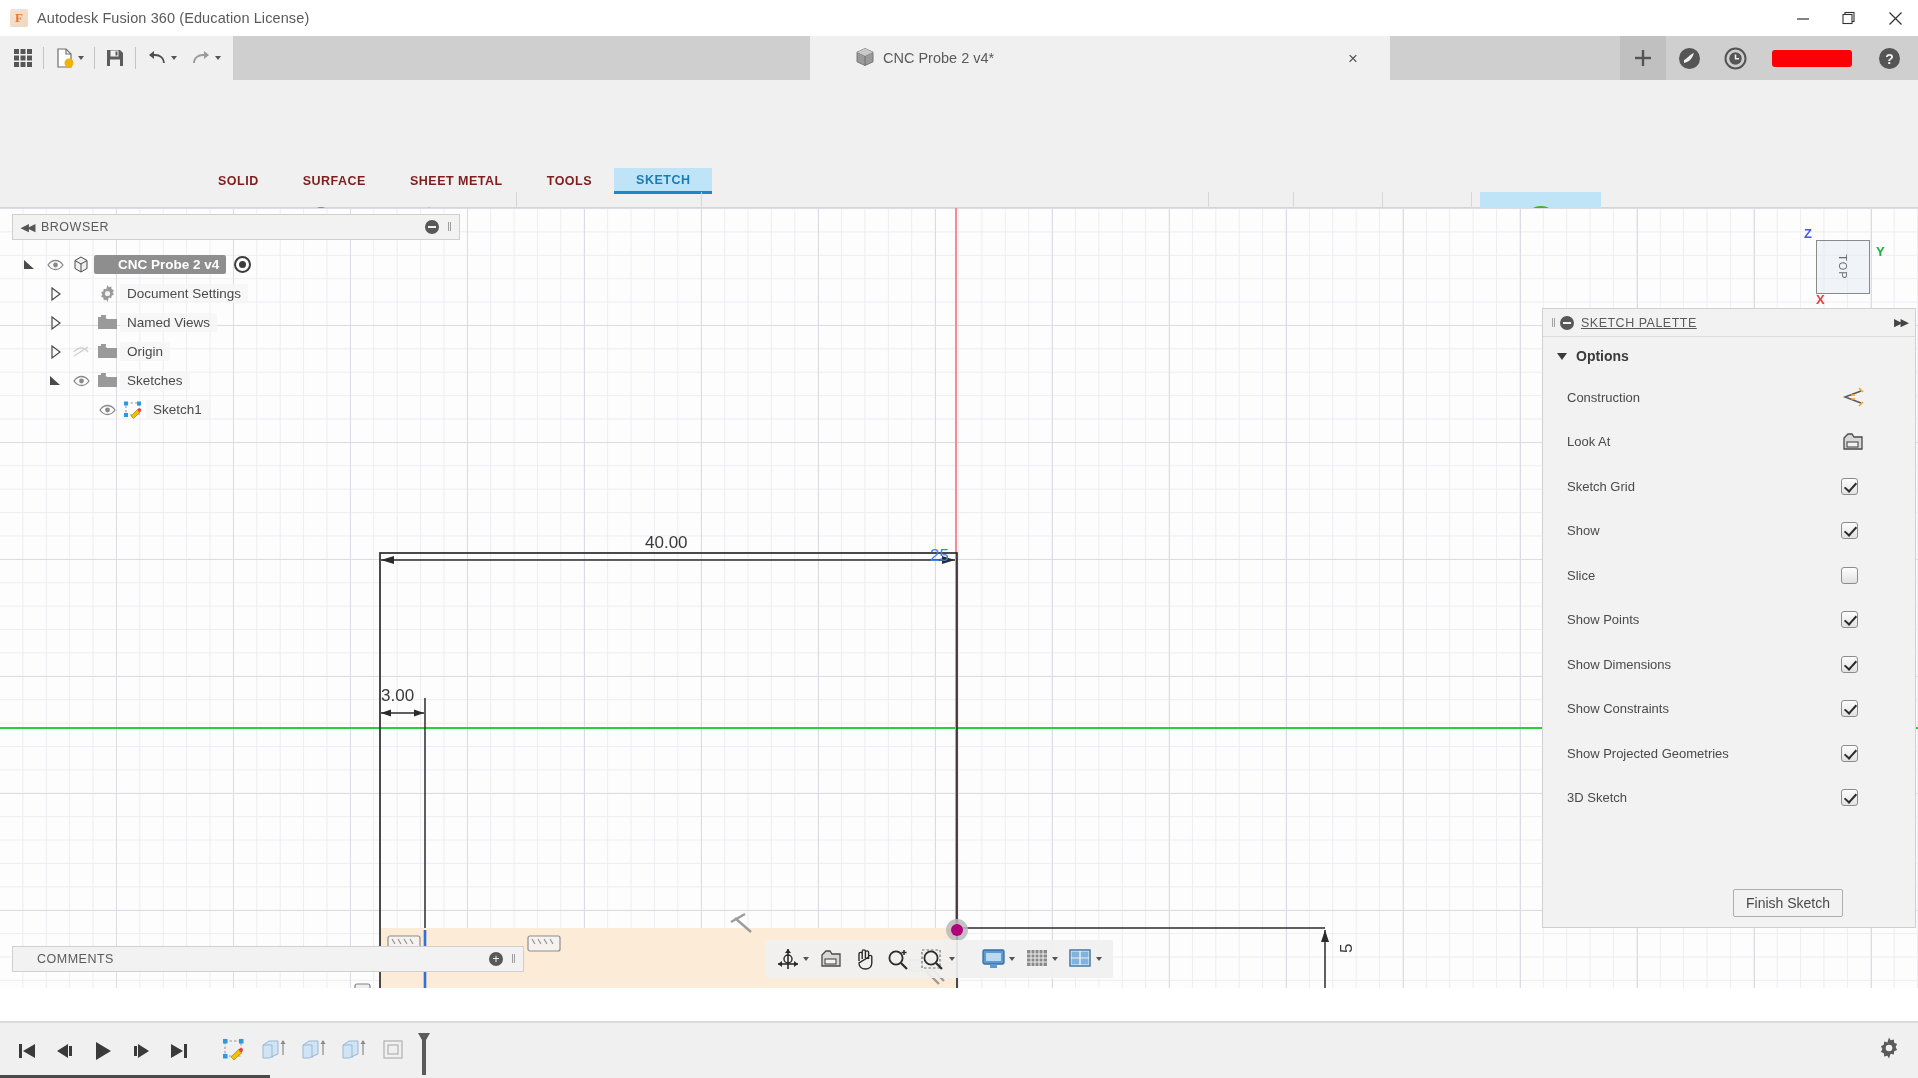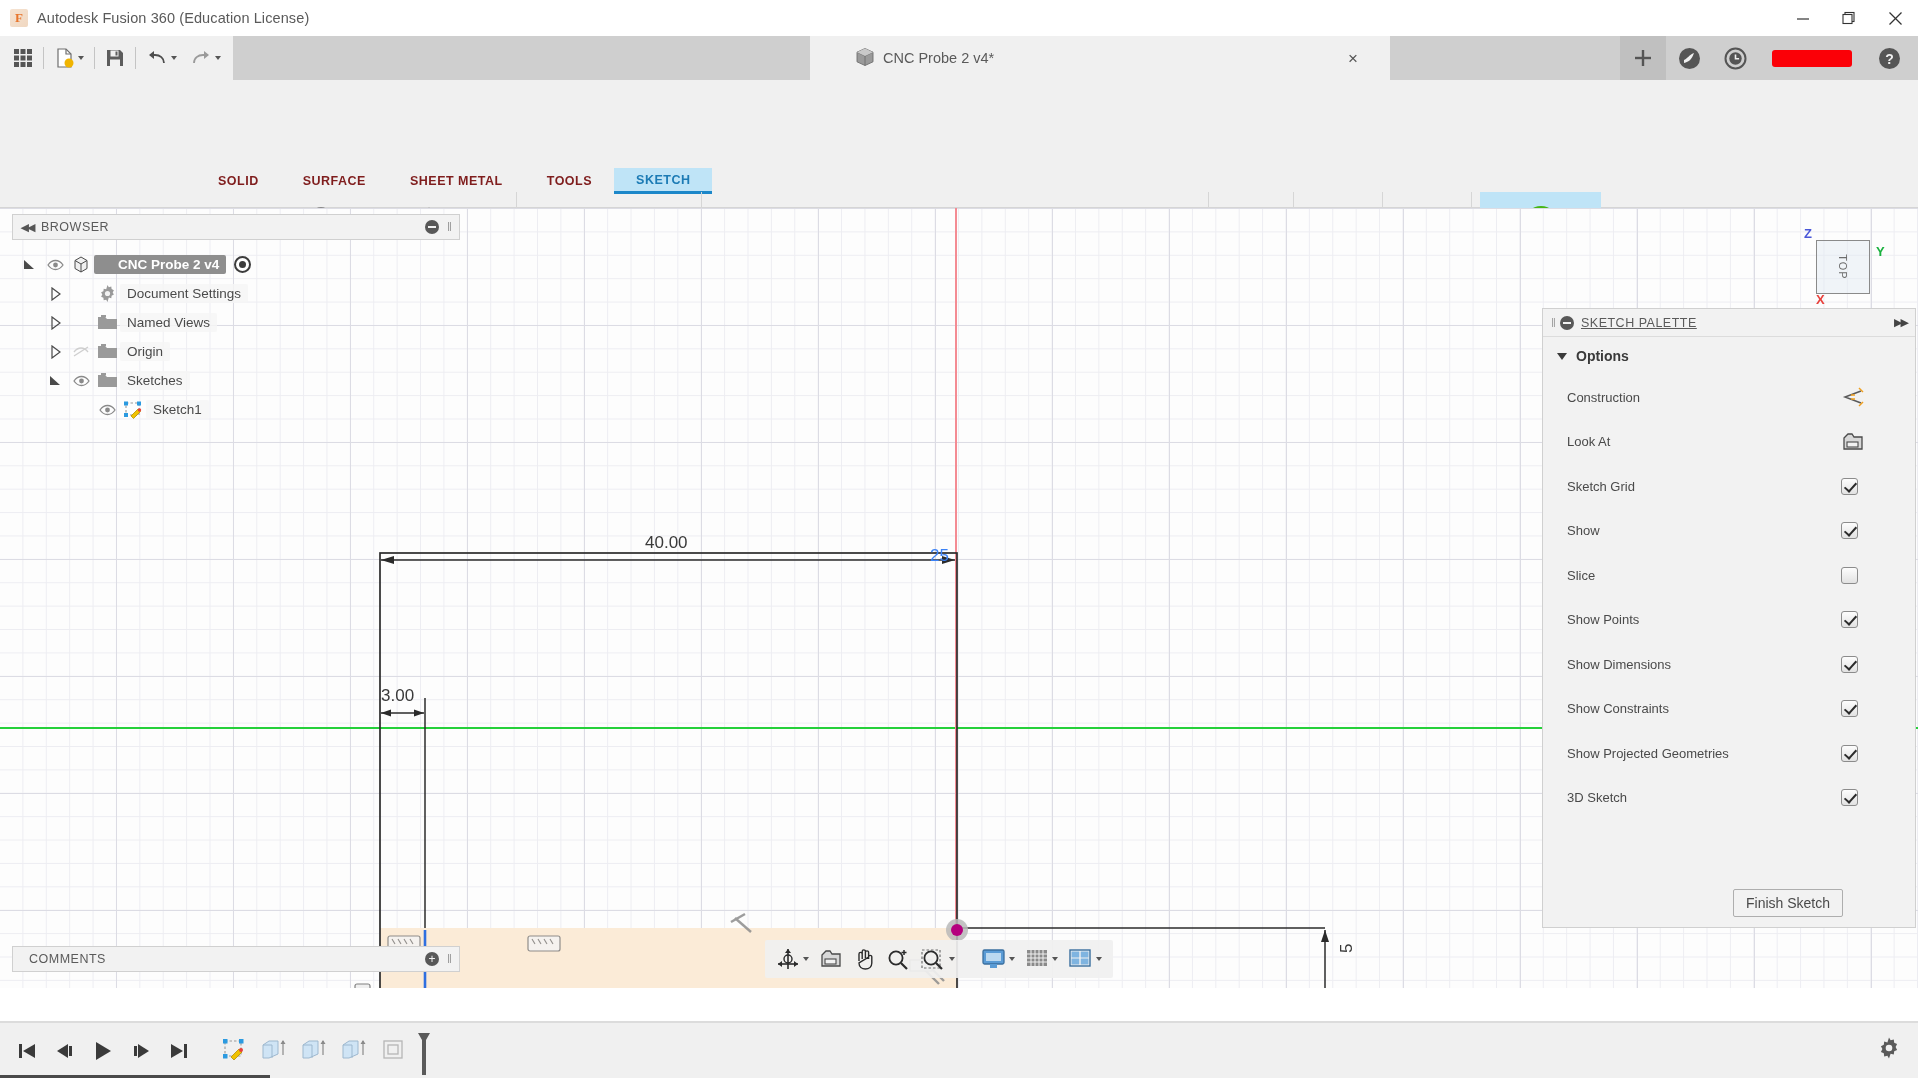--- a/index.html
+++ b/index.html
@@ -159,22 +159,22 @@
   .chk { width:17px;height:17px;border:1px solid #8c8c8c;border-radius:3px;
          background:linear-gradient(#fdfdfd,#e2e2e2);position:relative;display:block; }
   .chk.on::after {
     content:"";position:absolute;left:4.5px;top:1px;width:5px;height:10px;
     border:solid #2b2b2b;border-width:0 2px 2px 0;transform:rotate(42deg);
   }
   .finish-sketch-btn { position:absolute;left:190px;bottom:10px;width:auto;padding:5px 12px;
       border:1px solid #aeaeae;background:#f2f2f2;font-size:14px;color:#4a4a4a;border-radius:2px; }
 
   
-  .comments { position:absolute;left:12px;bottom:16px;width:448px;height:26px;
-              background:#f2f2f2;border:1px solid #d0d0d0;display:flex;align-items:center;padding-left:16px; }
+  .comments { position:absolute;left:12px;bottom:16px;width:512px;height:26px;
+              background:#f2f2f2;border:1px solid #d0d0d0;display:flex;align-items:center;padding-left:24px; }
   .comments .ctitle { font-size:12.5px;color:#5a5a5a;letter-spacing:.5px; }
   .comments .cplus { margin-left:auto;margin-right:8px;width:14px;height:14px;border-radius:50%;background:#585858;display:flex;align-items:center;justify-content:center;color:#f2f2f2;font-size:12px;line-height:1;}
   .comments .cgrip { width:8px;margin-right:4px;color:#9a9a9a;font-size:12px; }
 
   
   .navbar { position:absolute;left:765px;bottom:10px;height:38px;background:rgba(240,240,240,.92);
             display:flex;align-items:center;padding:0 6px;border-radius:2px; }
   .nav-item { height:38px;display:flex;align-items:center;justify-content:center;padding:0 5px; }
   .nav-gap { width:16px; }
 

